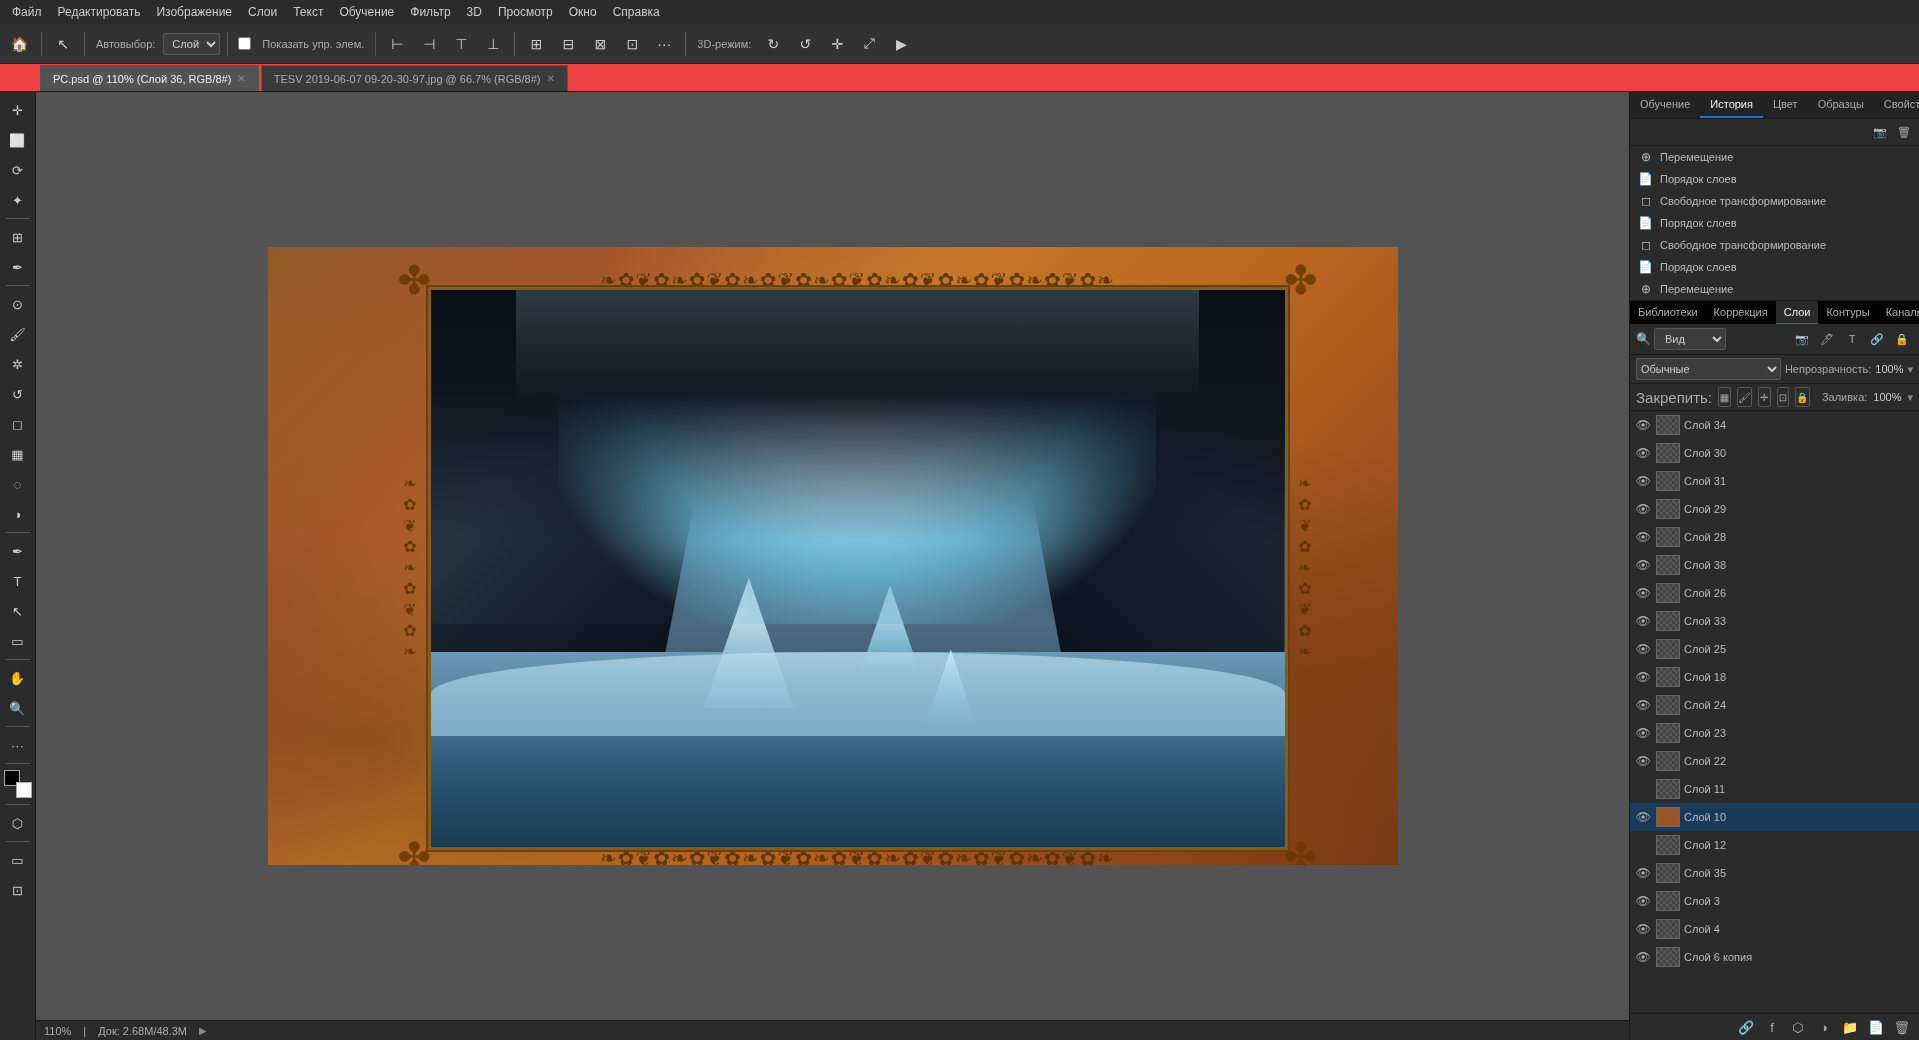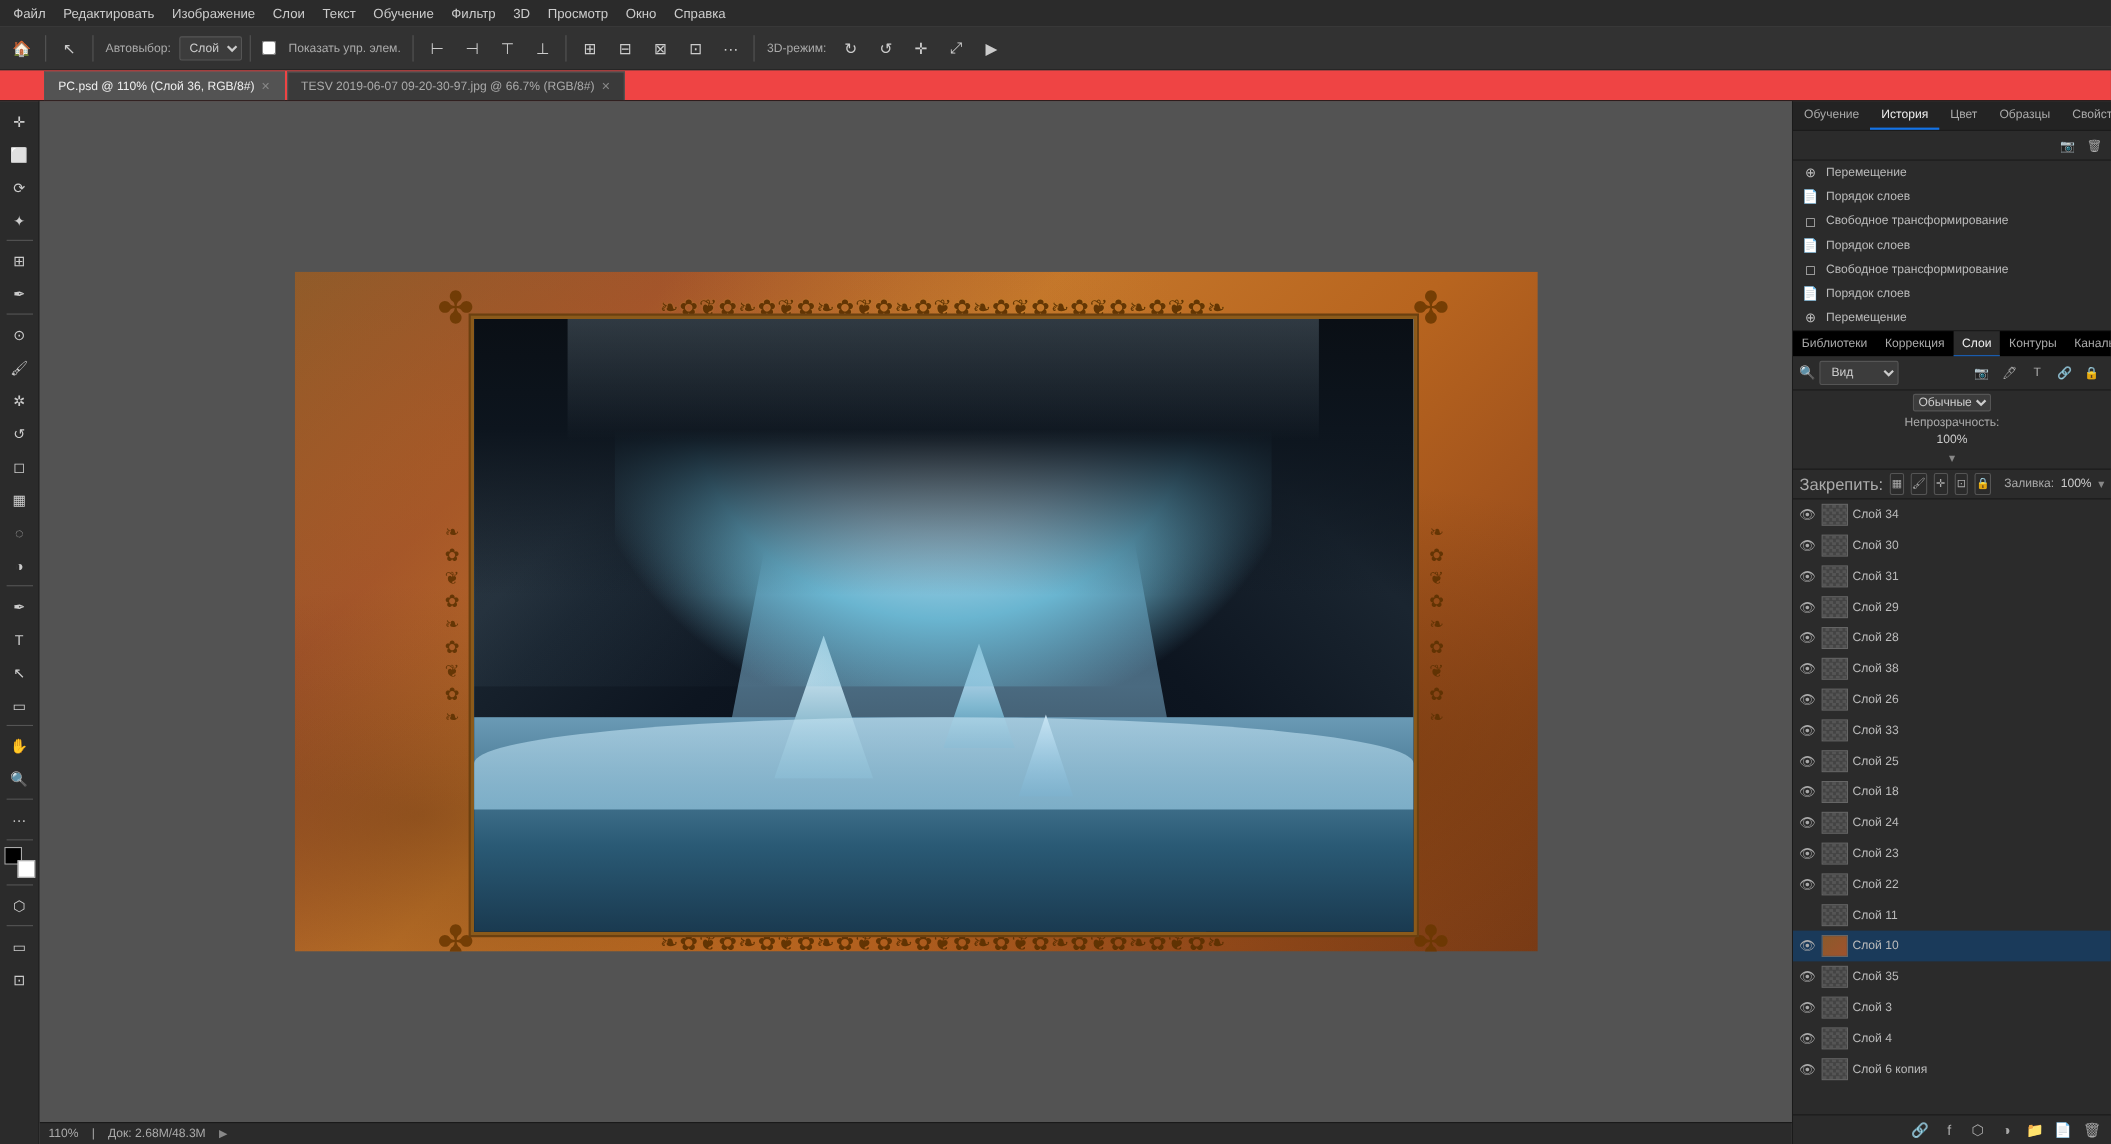--- a/index.html
+++ b/index.html
@@ -341,21 +341,21 @@
             <option>Вид</option>
           </select>
           <div style="flex:1"></div>
           <button class="layers-icon-btn">📷</button>
           <button class="layers-icon-btn">🖊</button>
           <button class="layers-icon-btn">T</button>
           <button class="layers-icon-btn">🔗</button>
           <button class="layers-icon-btn">🔒</button>
         </div>
 
-        <div style="display:flex;align-items:center;padding:3px 6px;gap:4px;border-bottom:1px solid #1a1a1a;flex-direction:column;">
+        <div style="display:flex;align-items:center;padding:3px 6px;gap:4px;border-bottom:1px solid #1a1a1a;">
           <select class="blend-select">
             <option>Обычные</option>
           </select>
           <span style="font-size:11px;color:#aaa;white-space:nowrap;">Непрозрачность:</span>
           <span style="font-size:11px;color:#ccc;white-space:nowrap;">100%</span>
           <span style="font-size:11px;color:#888;">▾</span>
         </div>
 
         <div style="display:flex;align-items:center;padding:3px 6px;gap:6px;border-bottom:1px solid #1a1a1a;">
           <span style="font-size:15px;color:#aaa;">Закрепить:</span>
@@ -456,20 +456,25 @@
             <span class="layer-name">Слой 11</span>
           </div>
 
           <div class="layer-row active">
             <span class="layer-visibility eye-icon">👁</span>
             <div class="layer-thumb" style="background:linear-gradient(135deg,#8B5A2B,#A0522D);"></div>
             <span class="layer-name">Слой 10</span>
           </div>
 
 
+          <div class="layer-row">
+            <span class="layer-visibility" style="color:transparent;width:18px;height:18px;display:inline-block;">👁</span>
+            <div class="layer-thumb"></div>
+            <span class="layer-name">Слой 12</span>
+          </div>
 
           <div class="layer-row">
             <span class="layer-visibility eye-icon">👁</span>
             <div class="layer-thumb"></div>
             <span class="layer-name">Слой 35</span>
           </div>
 
           <div class="layer-row">
             <span class="layer-visibility eye-icon">👁</span>
             <div class="layer-thumb"></div>

